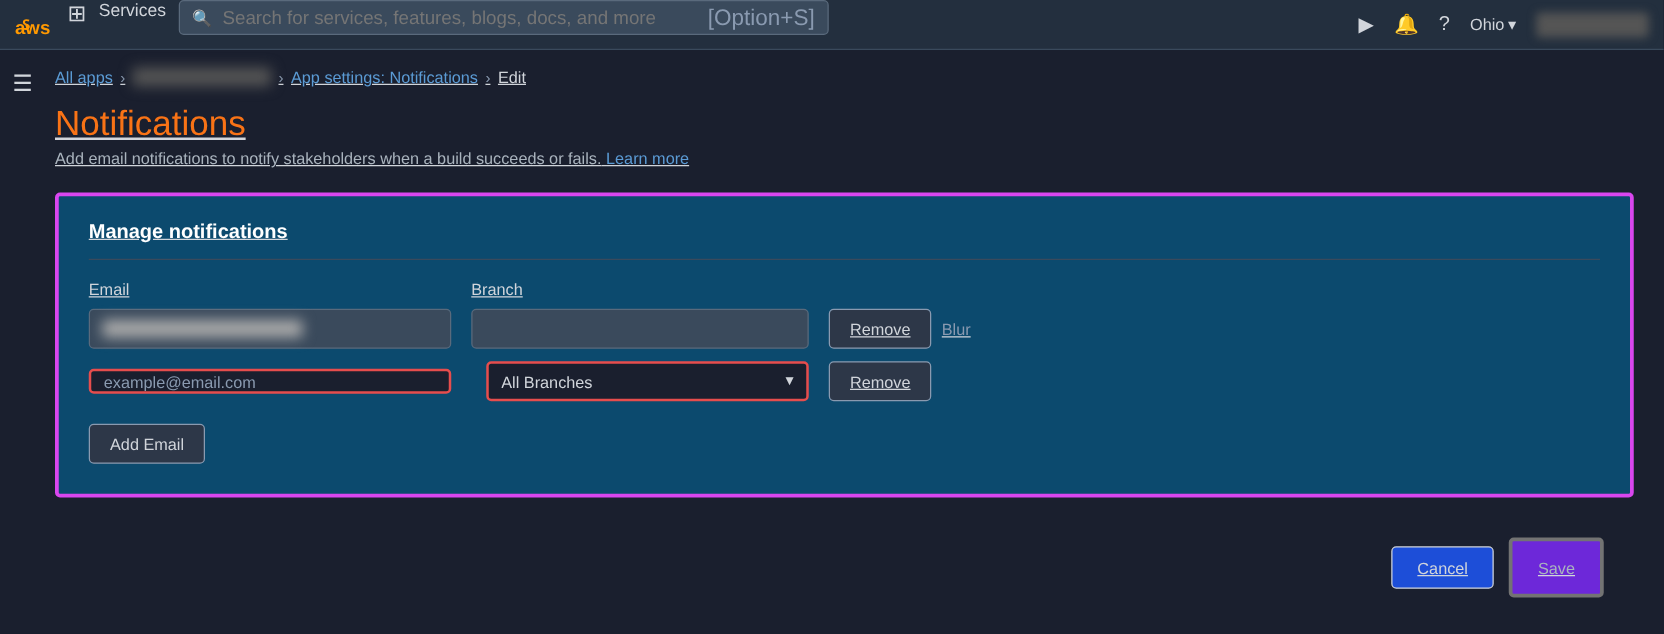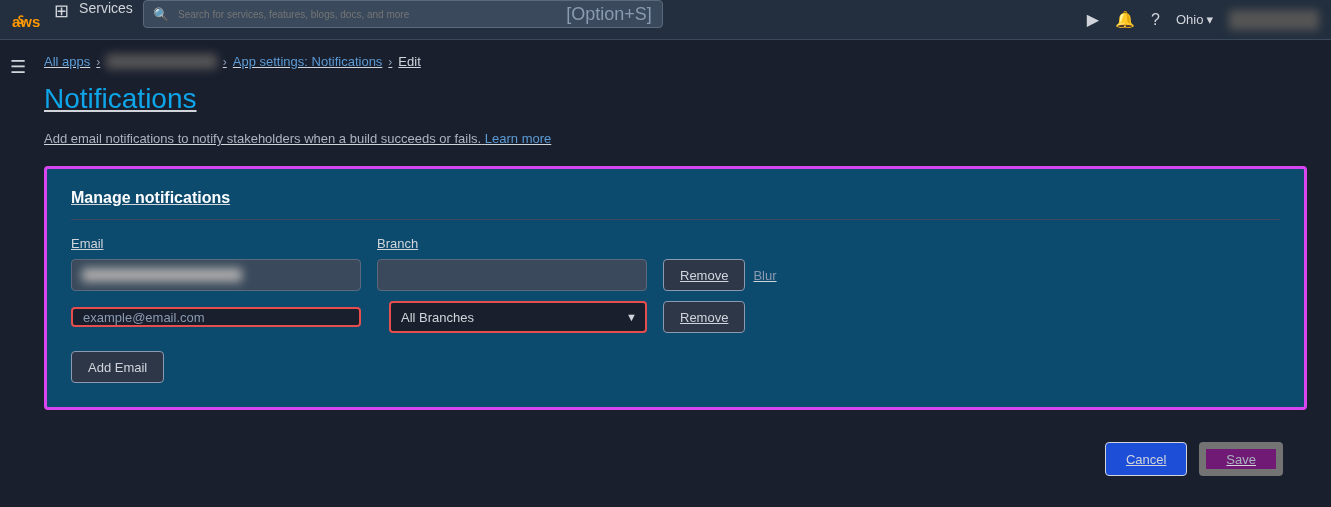--- a/index.html
+++ b/index.html
@@ -54,21 +54,21 @@
       align-items: center;
       padding: 0 10px;
       height: 28px;
       gap: 8px;
     }
     .search-bar input {
       background: transparent;
       border: none;
       outline: none;
       color: #f9a8d4;
-      font-size: 10px;
+      font-size: 15px;
       flex: 1;
     }
     .search-shortcut {
       color: #8a9ab0;
       font-size: 18px;
       white-space: nowrap;
     }
     .nav-right {
       margin-left: auto;
       display: flex;
@@ -148,22 +148,22 @@
     }
     .breadcrumb-current {
       color: #d1d5db;
       cursor: default;
     }
 
     
     .page-title {
       font-size: 28px;
       font-weight: 300;
-      color: #0ea5e9;
-      margin-bottom: 16px;
+      color: #f97316;
+      margin-bottom: 4px;
     }
     .page-description {
       font-size: 13px;
       color: #aab4be;
       margin-bottom: 20px;
     }
     .page-description a {
       color: #5b9bd5;
       text-decoration: none;
     }
@@ -331,24 +331,24 @@
       border-color: #8a9ab0;
       color: #d1d5db;
       height: 34px;
       padding: 0 20px;
       border-radius: 4px;
       font-size: 13px;
       cursor: pointer;
       border: 1px solid;
     }
     .btn-save {
-      background: #701a75;
-      border: 7px solid #737373;
+      background: #6d28d9;
+      border: 3px solid #737373;
       color: #aab4be;
-      height: 34px;
+      height: 48px;
       padding: 0 20px;
       border-radius: 4px;
       font-size: 13px;
       cursor: pointer;
     }
 
     .blur-label {
       color: #8a9ab0;
       font-size: 13px;
     }

